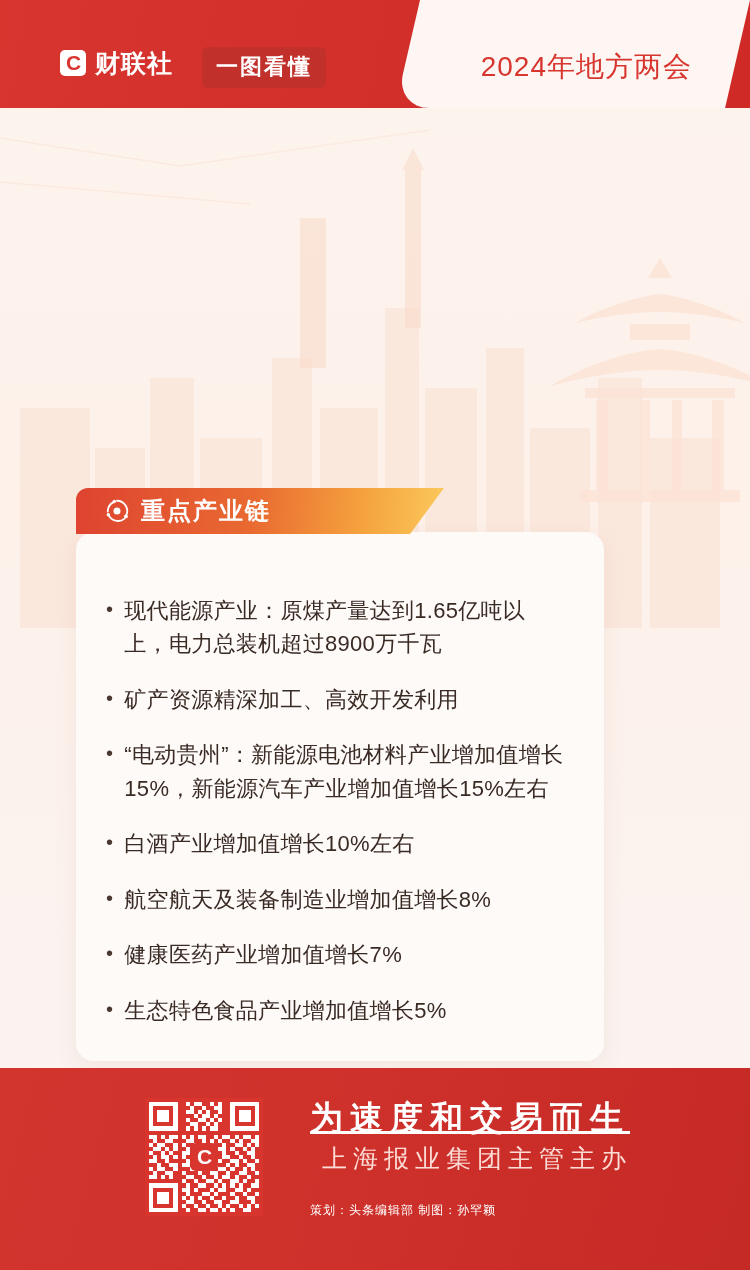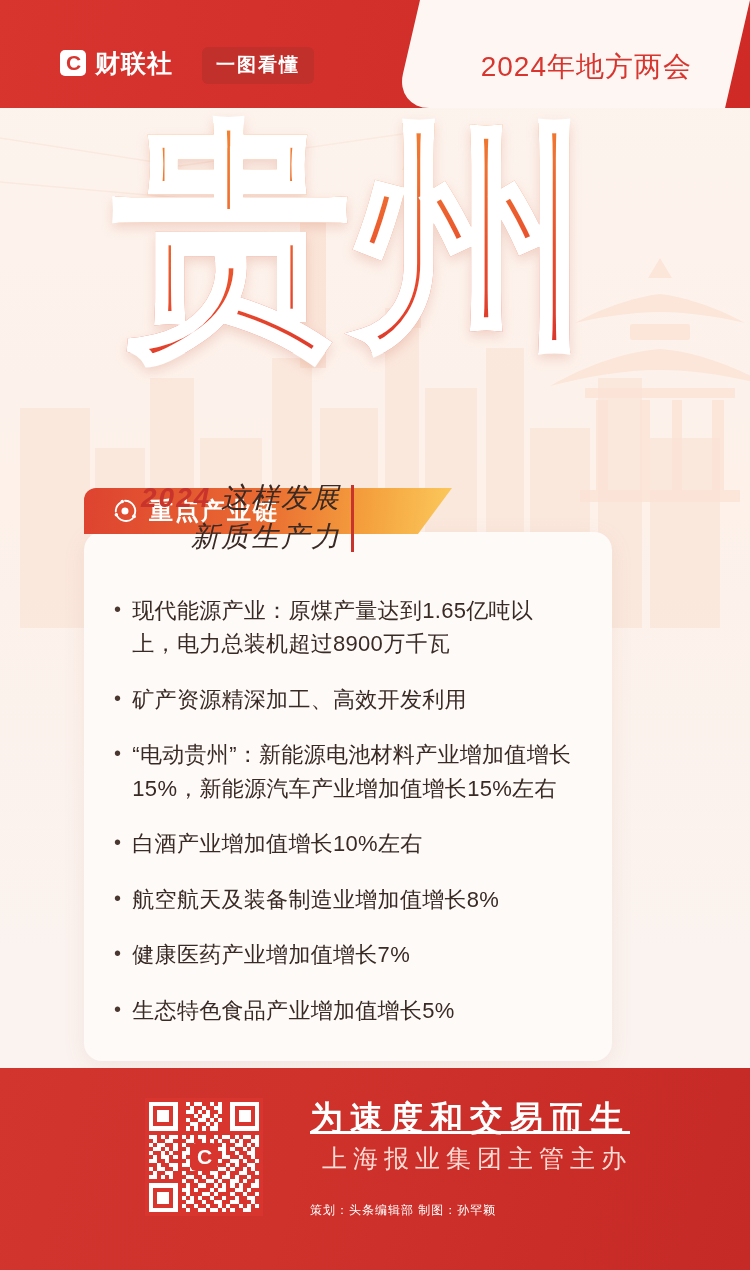--- a/index.html
+++ b/index.html
@@ -40,21 +40,21 @@
     text-align:center; letter-spacing:-1px;
   }
   .brand-name {
     color:#ffffff; font-size:25px; font-weight:bold; letter-spacing:1px;
     white-space:nowrap;
   }
   .badge-yitu {
     position:absolute; left:202px; top:47px;
     padding:5px 14px 6px 14px;
     background:#c1302b; border-radius:6px;
-    color:#ffffff; font-size:19px; font-weight:bold; letter-spacing:2px;
+    color:#ffffff; font-size:22px; font-weight:bold; letter-spacing:2px;
     white-space:nowrap;
   }
   .topbar-title {
     position:absolute; right:58px; top:48px;
     color:#d8352f; font-size:28px; font-weight:normal; letter-spacing:1px;
     white-space:nowrap; z-index:3;
   }
 
   
   .bg-city { position:absolute; left:0; top:108px; width:750px; height:520px; }
@@ -83,21 +83,21 @@
     font-size:28px; font-weight:500; letter-spacing:2px;
     color:#3b2a24; white-space:nowrap; font-style:italic;
     line-height:1.24;
   }
   .hero-sub-line .yr { color:#c8342c; font-style:italic; font-weight:600; }
   .hero-sub-line.l2 { text-align:right; }
   .hero-sub-bar { width:3px; background:#c8342c; margin-top:4px; margin-bottom:2px; }
 
   
   .card {
-    position:absolute; left:84px; top:532px; width:528px;
+    position:absolute; left:76px; top:532px; width:528px;
     background:#fdfaf8;
     border-radius:18px;
     box-shadow:0 5px 22px rgba(180,110,80,0.10);
     padding:62px 5px 34px 0;
   }
   .card-tab {
     position:absolute; left:0; top:-44px; height:46px;
     min-width:368px;
     background:linear-gradient(95deg,#de4330 0%,#e96a31 48%,#f5a33e 78%,#fbc95c 100%);
     border-top-left-radius:12px; border-bottom-left-radius:0;
@@ -206,30 +206,20 @@
       <rect x="640" y="292" width="10" height="90"></rect>
       <rect x="672" y="292" width="10" height="90"></rect>
       <rect x="580" y="382" width="160" height="12"></rect>
     </g>
     <g stroke="#fae7db" stroke-width="1.4" fill="none" opacity="0.8">
       <path d="M0 30 L180 58 L430 22"></path>
       <path d="M0 74 L250 96"></path>
     </g>
   </svg>
 
-  <div class="hero">
-    <div class="hero-title">贵州</div>
-    <div class="hero-sub">
-      <div class="hero-sub-lines">
-        <div class="hero-sub-line"><span class="yr">2024</span> <span>这样发展</span></div>
-        <div class="hero-sub-line l2">新质生产力</div>
-      </div>
-      <div class="hero-sub-bar"></div>
-    </div>
-  </div>
 
   <div class="card">
     <div class="card-tab">
       <svg class="card-tab-icon" viewBox="0 0 48 48">
         <circle cx="24" cy="24" r="6.5" fill="#ffffff"></circle>
         <path d="M24 5 A19 19 0 0 1 40.5 33" fill="none" stroke="#ffffff" stroke-width="3.4" stroke-linecap="round"></path>
         <path d="M38 38 A19 19 0 0 1 8 30" fill="none" stroke="#ffffff" stroke-width="3.4" stroke-linecap="round"></path>
         <path d="M7 25 A19 19 0 0 1 17 8" fill="none" stroke="#ffffff" stroke-width="3.4" stroke-linecap="round"></path>
         <circle cx="40.5" cy="34" r="3.6" fill="#ffffff"></circle>
         <circle cx="8" cy="31" r="3.2" fill="#ffffff"></circle>

